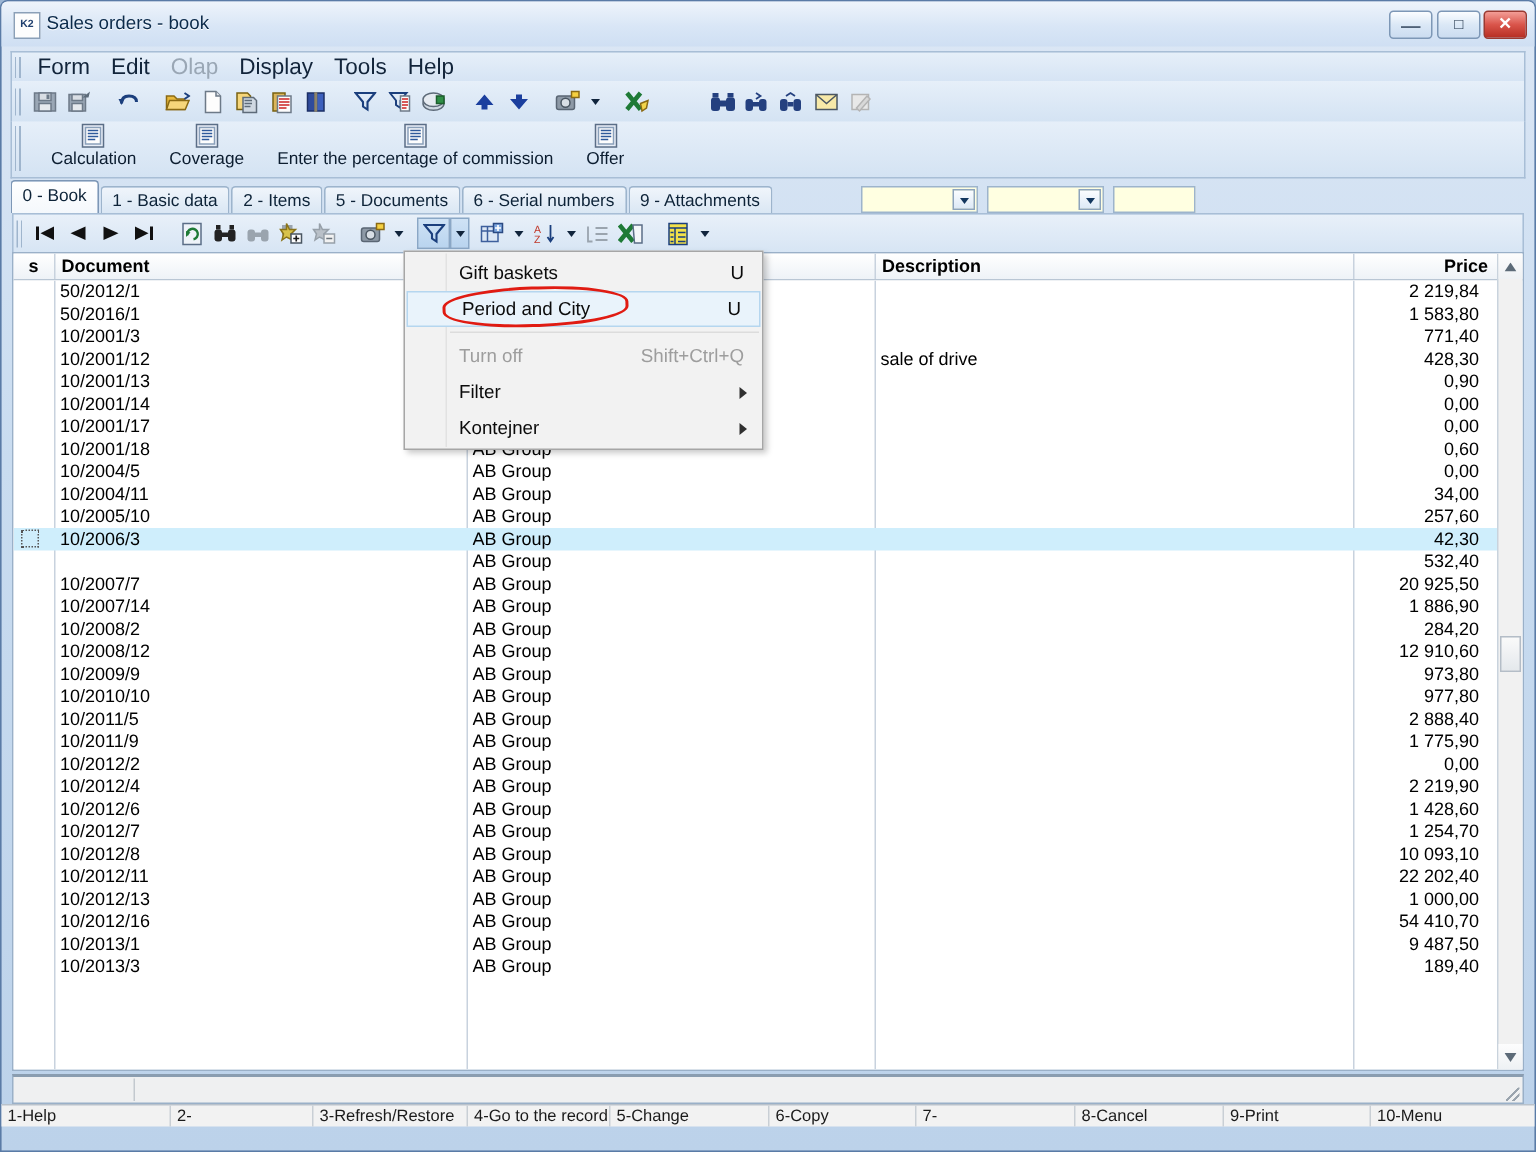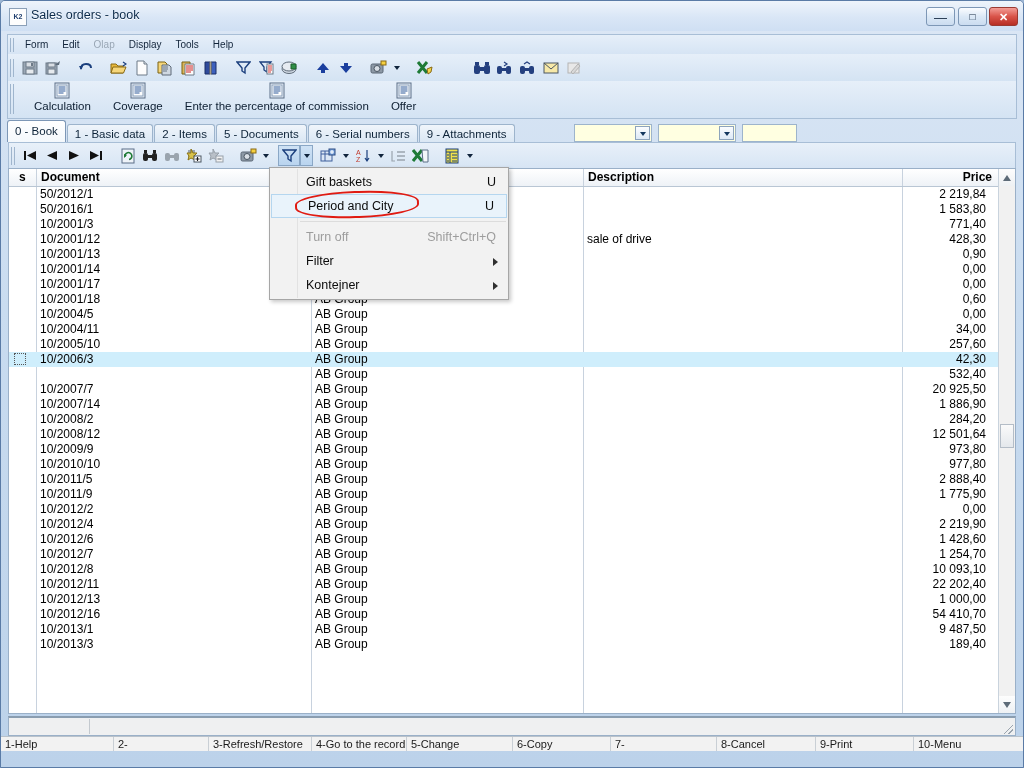--- a/index.html
+++ b/index.html
@@ -61,21 +61,21 @@
     background:linear-gradient(#e6eff9,#d6e4f4);
     border:1px solid #a8bed6;border-bottom:none;
     box-sizing:border-box;
     display:flex;align-items:center;
   }
   #menubar .grip{
     width:5px;height:14px;margin:0 3px 0 2px;
     background:repeating-linear-gradient(90deg,#9fb5cd 0 1px,transparent 1px 3px);
   }
   .menu-item{
-    padding:2px 7px;font-size:10px;color:#12243a;cursor:default;
+    padding:2px 7px;font-size:15px;color:#12243a;cursor:default;
     white-space:nowrap;
   }
   .menu-item.disabled{color:#9aa7b5;}
 
   
   #toolbar1{
     position:absolute;left:6px;top:53px;right:6px;height:27px;
     background:linear-gradient(#e6eff9,#d4e3f3);
     border:1px solid #a8bed6;border-top:none;border-bottom:none;
     box-sizing:border-box;display:flex;align-items:center;
@@ -795,21 +795,21 @@
             <div class="cell" style="left: 31px; width: 268px;">10/2008/2</div>
             <div class="cell" style="left: 306px; width: 264px;">AB Group</div>
             <div class="cell" style="left: 578px; width: 310px;"></div>
             <div class="cell num" style="left: 894px; width: 89px; padding-right: 6px; box-sizing: border-box;">284,20</div>
           </div>
           <div class="row" style="top: 240px;">
             <div class="rowmark"></div>
             <div class="cell" style="left: 31px; width: 268px;">10/2008/12</div>
             <div class="cell" style="left: 306px; width: 264px;">AB Group</div>
             <div class="cell" style="left: 578px; width: 310px;"></div>
-            <div class="cell num" style="left: 894px; width: 89px; padding-right: 6px; box-sizing: border-box;">12 501,64</div>
+            <div class="cell num" style="left: 894px; width: 89px; padding-right: 6px; box-sizing: border-box;">12 910,60</div>
           </div>
           <div class="row" style="top: 255px;">
             <div class="rowmark"></div>
             <div class="cell" style="left: 31px; width: 268px;">10/2009/9</div>
             <div class="cell" style="left: 306px; width: 264px;">AB Group</div>
             <div class="cell" style="left: 578px; width: 310px;"></div>
             <div class="cell num" style="left: 894px; width: 89px; padding-right: 6px; box-sizing: border-box;">973,80</div>
           </div>
           <div class="row" style="top: 270px;">
             <div class="rowmark"></div>

